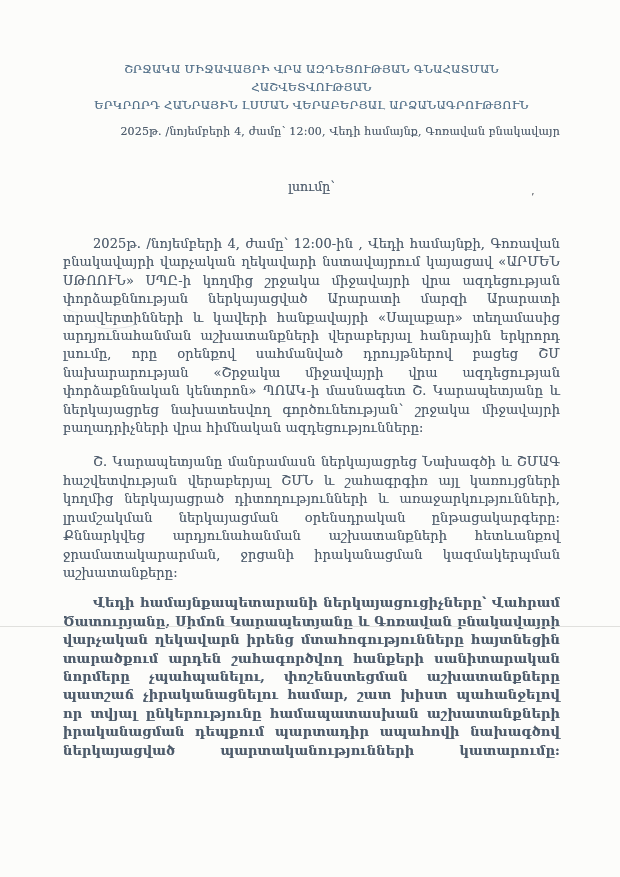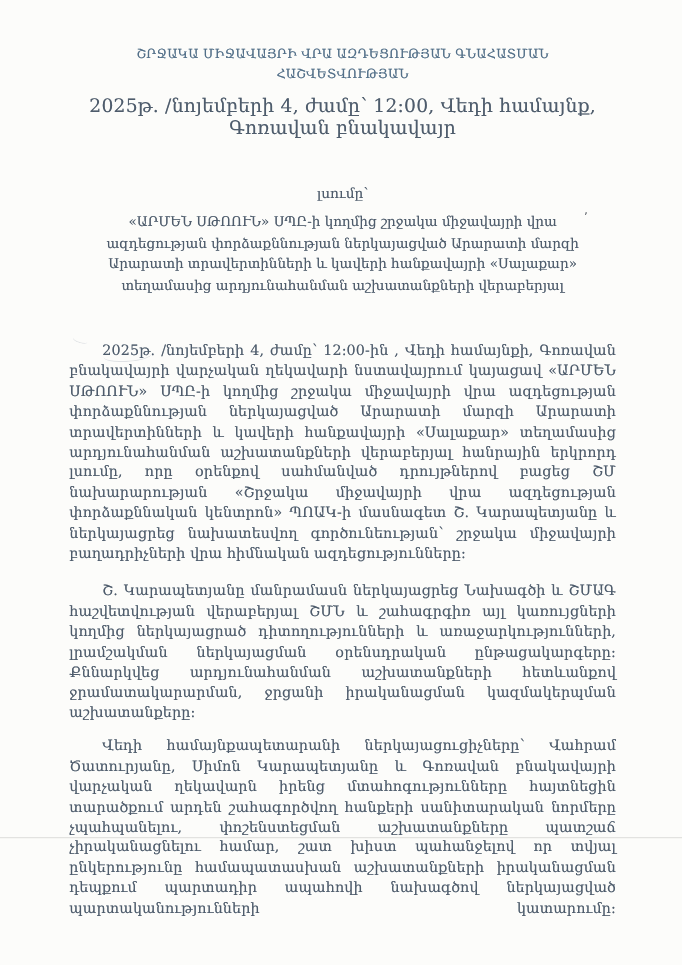--- a/index.html
+++ b/index.html
@@ -12,45 +12,45 @@
   html,body{background:var(--paper);}
   body{
     width:620px;height:877px;
     position:relative;overflow:hidden;
     font-family:"DejaVu Serif","DejaVu Sans",serif;
     color:var(--ink);
     -webkit-font-smoothing:antialiased;
   }
   .page{
     position:relative;
-    width:620px;height:762px;
+    width:620px;height:627px;
     background:var(--paper);
-    padding:40px 60px 0 63px;
+    padding:60px 60px 0 63px;
   }
   .scan-edge-top{
     position:absolute;top:0;left:0;right:0;height:2px;
     background:linear-gradient(90deg,#c6c6c4 0%,#e8e8e6 22%,#d2d2d0 45%,#ebebе9 70%,#cfcfcd 100%);
     opacity:.75;
   }
   .scan-edge-bottom{
     position:absolute;bottom:0;left:0;right:0;height:1px;
     background:#d8d8d6;opacity:.8;
   }
   .doc-title{
     text-align:center;
     color:var(--title-ink);
     font-size:11.5px;
     line-height:18px;
     letter-spacing:.25px;
     text-shadow:0 0 .4px rgba(83,112,137,.55);
   }
   .dateline{
     margin-top:11px;
-    text-align:center;
-    font-size:17px;
+    text-align:right;
+    font-size:11px;
     letter-spacing:.2px;
     color:var(--ink);
     text-shadow:0 0 .4px rgba(78,92,108,.5);
   }
   .agenda-label{
     margin-top:41px;
     text-align:center;
     font-size:12.5px;
     color:var(--ink);
     text-shadow:0 0 .4px rgba(78,92,108,.5);
@@ -70,21 +70,21 @@
     line-height:18.4px;
     letter-spacing:.1px;
     text-align:justify;
     text-indent:30px;
     color:var(--ink);
     text-shadow:0 0 .4px rgba(78,92,108,.5);
     margin-top:24px;
   }
   .para + .para{margin-top:16px;}
   .para.gap-before{margin-top:12px;}
-  .para.spread-last{text-align-last:justify;}
+  .para.spread-last{text-align-last:justify;font-weight:bold;}
   .artifact-apostrophe{
     position:absolute;left:531px;top:191px;
     font-size:11px;color:var(--artifact);opacity:.85;
     font-family:"DejaVu Sans",sans-serif;
   }
   .smudge-a{
     position:absolute;left:94px;top:317px;width:44px;height:12px;
     border-bottom:1px solid #dcdfe2;border-radius:50%;
     transform:rotate(-4deg);opacity:.9;
   }
@@ -96,27 +96,27 @@
 </style>
 </head>
 <body>
 
 <div class="page">
 
   <div class="scan-edge-top"></div>
 
   <div class="doc-title">
     <div>ՇՐՋԱԿԱ ՄԻՋԱՎԱՅՐԻ ՎՐԱ ԱԶԴԵՑՈՒԹՅԱՆ ԳՆԱՀԱՏՄԱՆ ՀԱՇՎԵՏՎՈՒԹՅԱՆ</div>
+    <div>ԵՐԿՐՈՐԴ ՀԱՆՐԱՅԻՆ ԼՍՄԱՆ ՎԵՐԱԲԵՐՅԱԼ ԱՐՁԱՆԱԳՐՈՒԹՅՈՒՆ</div>
   </div>
 
   <div class="dateline">2025թ. /նոյեմբերի 4, ժամը՝ 12:00, Վեդի համայնք, Գոռավան բնակավայր</div>
 
   <div class="agenda-label">լսումը՝</div>
 
-  <div class="agenda-text">«ԱՐՄԵՆ ՍԹՈՈՒՆ» ՍՊԸ-ի կողմից շրջակա միջավայրի վրա ազդեցության փորձաքննության ներկայացված Արարատի մարզի Արարատի տրավերտինների և կավերի հանքավայրի «Սալաքար» տեղամասից արդյունահանման աշխատանքների վերաբերյալ</div>
 
   <div class="body-block">
     <p class="para">2025թ. /նոյեմբերի 4, ժամը՝ 12:00-ին , Վեդի համայնքի, Գոռավան բնակավայրի վարչական ղեկավարի նստավայրում կայացավ «ԱՐՄԵՆ ՍԹՈՈՒՆ» ՍՊԸ-ի կողմից շրջակա միջավայրի վրա ազդեցության փորձաքննության ներկայացված Արարատի մարզի Արարատի տրավերտինների և կավերի հանքավայրի «Սալաքար» տեղամասից արդյունահանման աշխատանքների վերաբերյալ հանրային երկրորդ լսումը, որը օրենքով սահմանված դրույթներով բացեց ՇՄ նախարարության «Շրջակա միջավայրի վրա ազդեցության փորձաքննական կենտրոն» ՊՈԱԿ-ի մասնագետ Շ. Կարապետյանը և ներկայացրեց նախատեսվող գործունեության՝ շրջակա միջավայրի բաղադրիչների վրա հիմնական ազդեցությունները:</p>
     <p class="para">Շ. Կարապետյանը մանրամասն ներկայացրեց Նախագծի և ՇՄԱԳ հաշվետվության վերաբերյալ ՇՄՆ և շահագրգիռ այլ կառույցների կողմից ներկայացրած դիտողությունների և առաջարկությունների, լրամշակման ներկայացման օրենսդրական ընթացակարգերը: Քննարկվեց արդյունահանման աշխատանքների հետևանքով ջրամատակարարման, ջրցանի իրականացման կազմակերպման աշխատանքերը:</p>
     <p class="para gap-before spread-last">Վեդի համայնքապետարանի ներկայացուցիչները՝ Վահրամ Ծատուրյանը, Սիմոն Կարապետյանը և Գոռավան բնակավայրի վարչական ղեկավարն իրենց մտահոգությունները հայտնեցին տարածքում արդեն շահագործվող հանքերի սանիտարական նորմերը չպահպանելու, փոշենստեցման աշխատանքները պատշաճ չիրականացնելու համար, շատ խիստ պահանջելով որ տվյալ ընկերությունը համապատասխան աշխատանքների իրականացման դեպքում պարտադիր ապահովի նախագծով ներկայացված պարտականությունների կատարումը:</p>
   </div>
 
   <span class="artifact-apostrophe">’</span>
   <div class="smudge-a"></div>
   <div class="smudge-b"></div>

